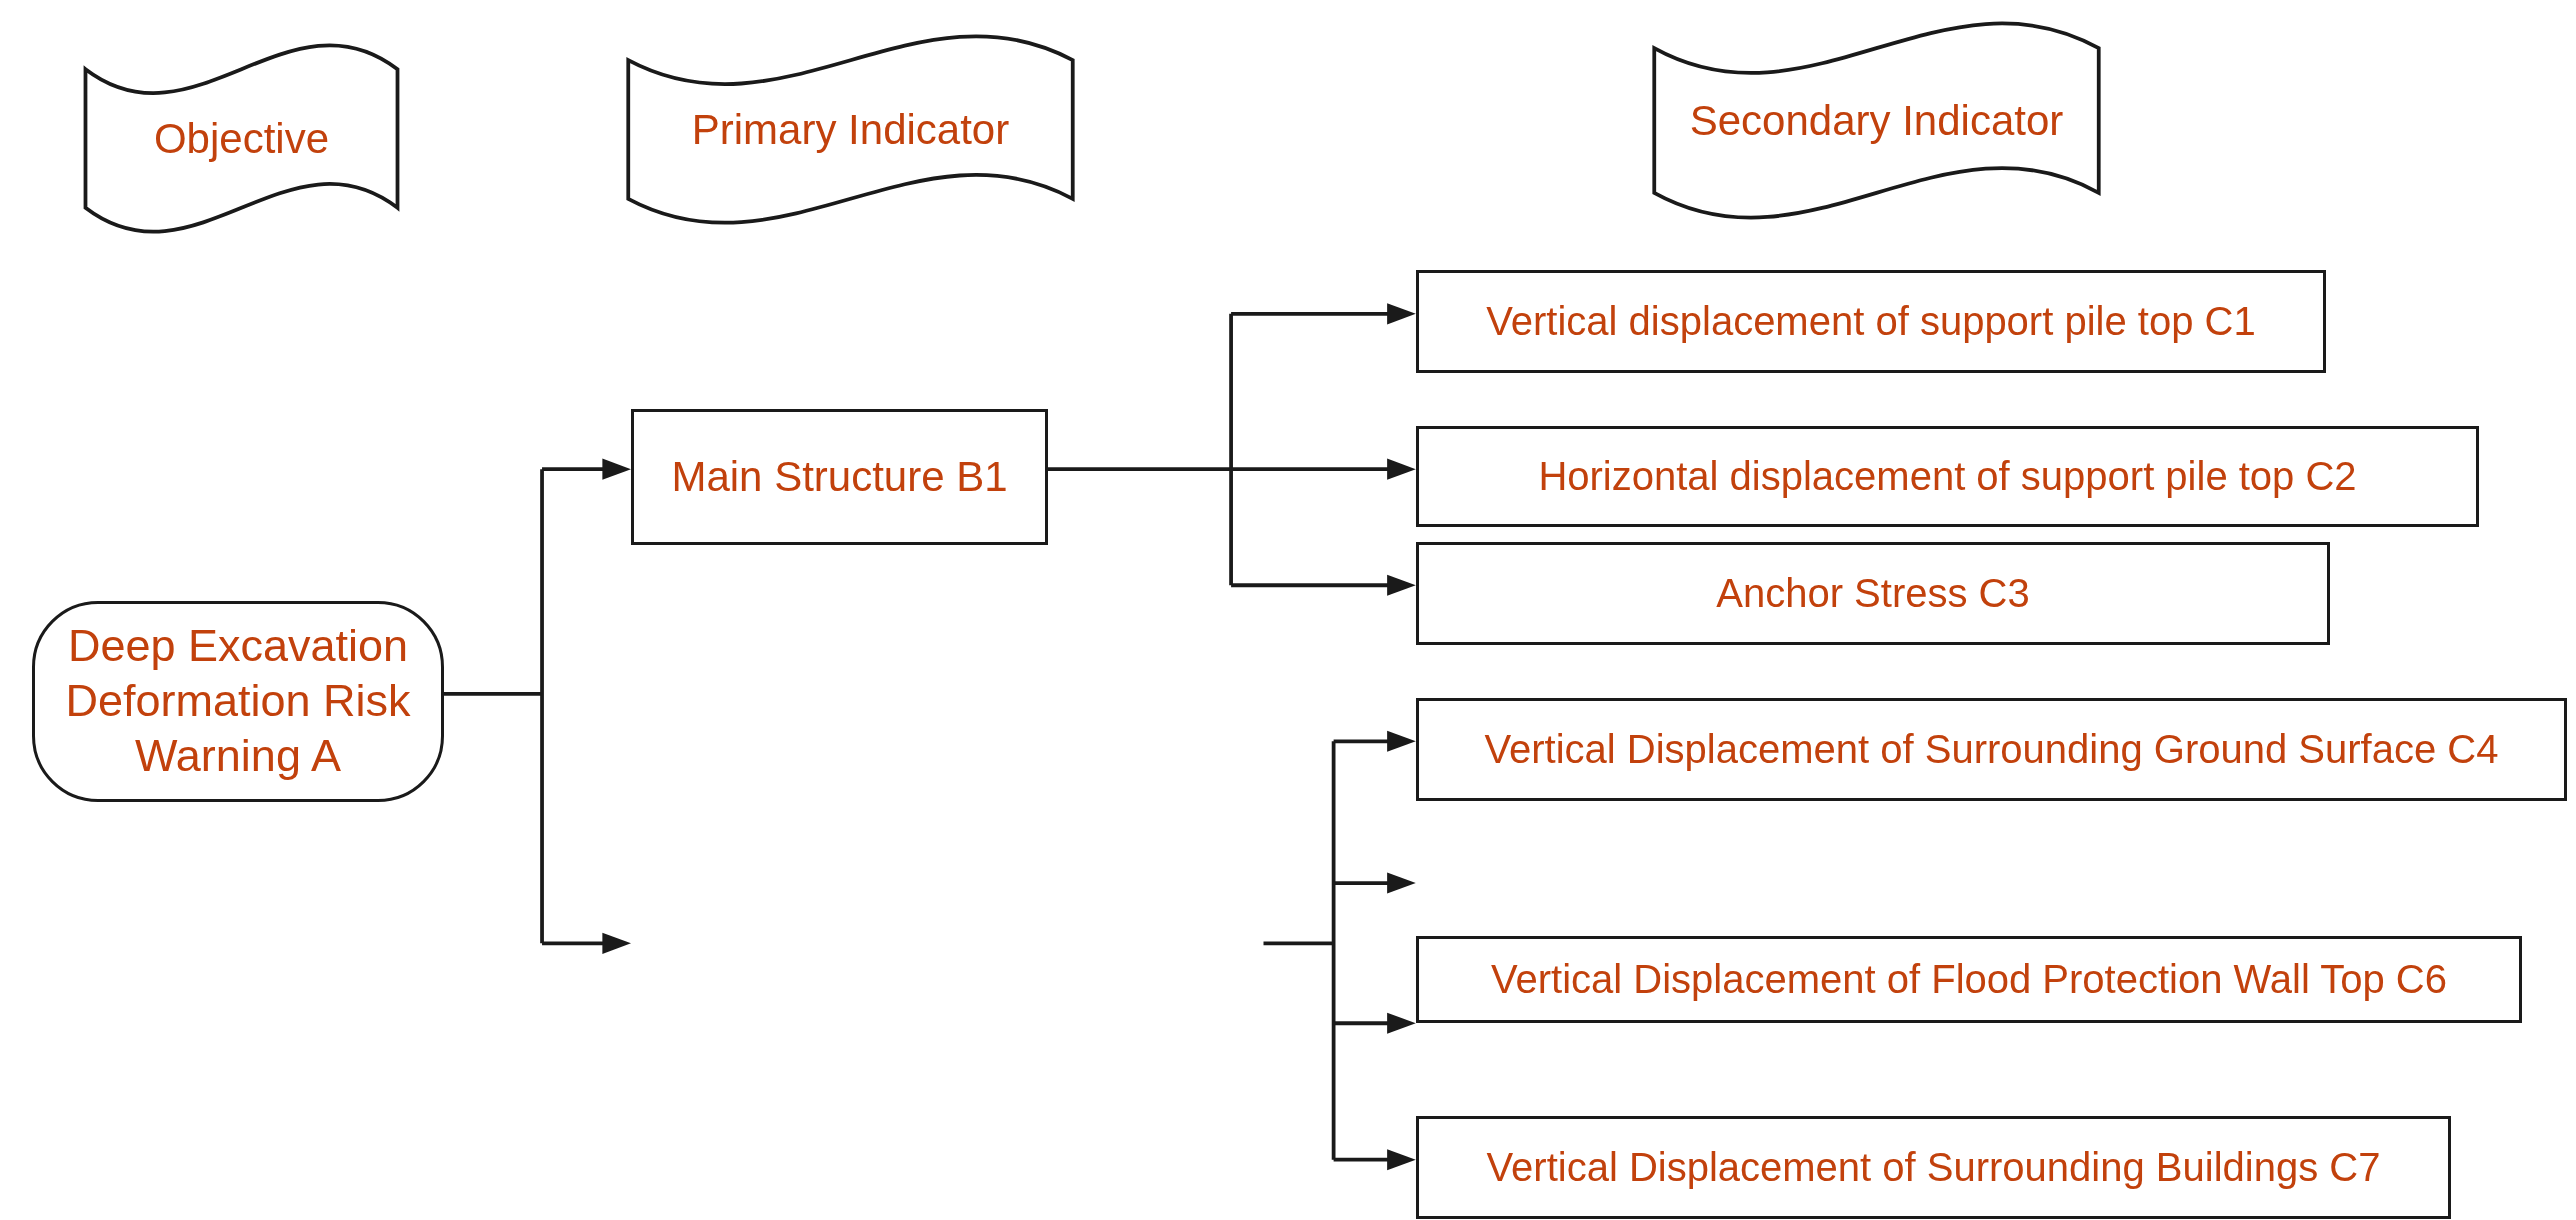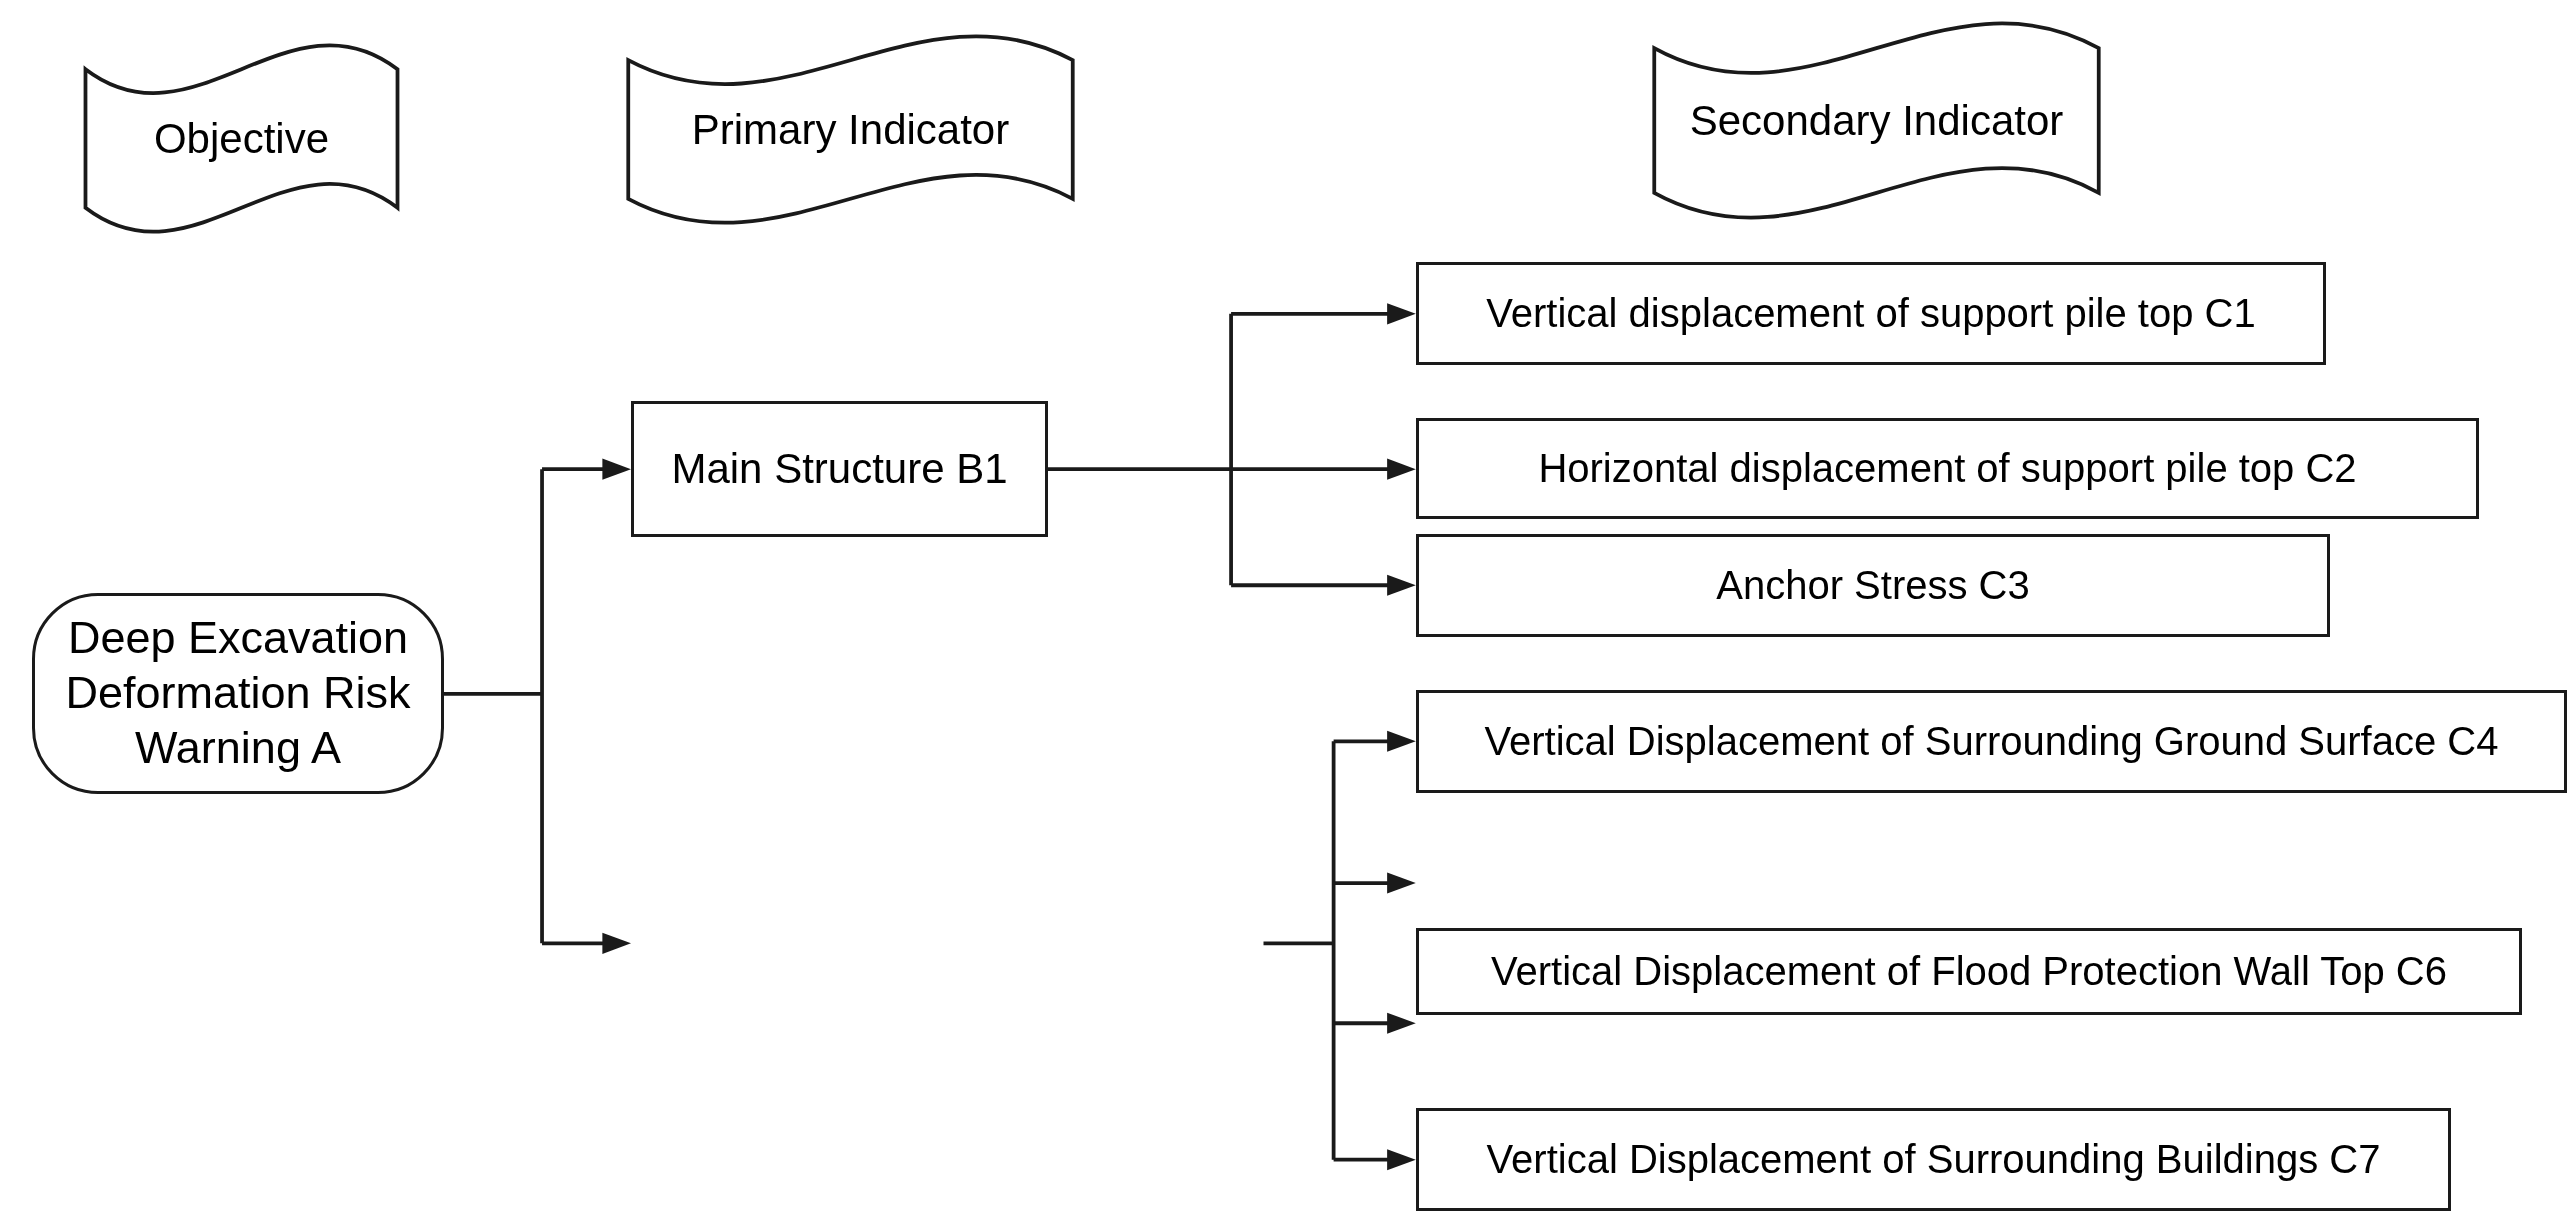--- a/index.html
+++ b/index.html
@@ -4,21 +4,21 @@
 <style>
   html, body { margin: 0; padding: 0; background: #ffffff; }
   body { width: 2576px; height: 1221px; overflow: hidden; }
 
   .canvas {
     position: relative;
     width: 2576px;
     height: 1221px;
     background: #ffffff;
     font-family: "Liberation Sans", sans-serif;
-    color: #000000;
+    color: #c2410c;
     border-radius: 25px;
   }
 
   svg.edges {
     position: absolute;
     left: 0; top: 0;
     width: 2576px; height: 1221px;
   }
   svg.edges path {
     stroke: #1a1a1a;
@@ -50,20 +50,21 @@
   .node {
     position: absolute;
     background: #ffffff;
     border: 3.8px solid #1a1a1a;
     box-sizing: border-box;
     display: flex;
     align-items: center;
     justify-content: center;
     text-align: center;
     font-size: 42px;
+    margin-top: 8px;
   }
   .node .lbl { white-space: pre-line; line-height: 1.22; }
   .node.rounded { border-radius: 66px; font-size: 45px; }
   .node.cbox { font-size: 40px; }
 </style>
 </head>
 <body>
 
 <div class="canvas">
 

